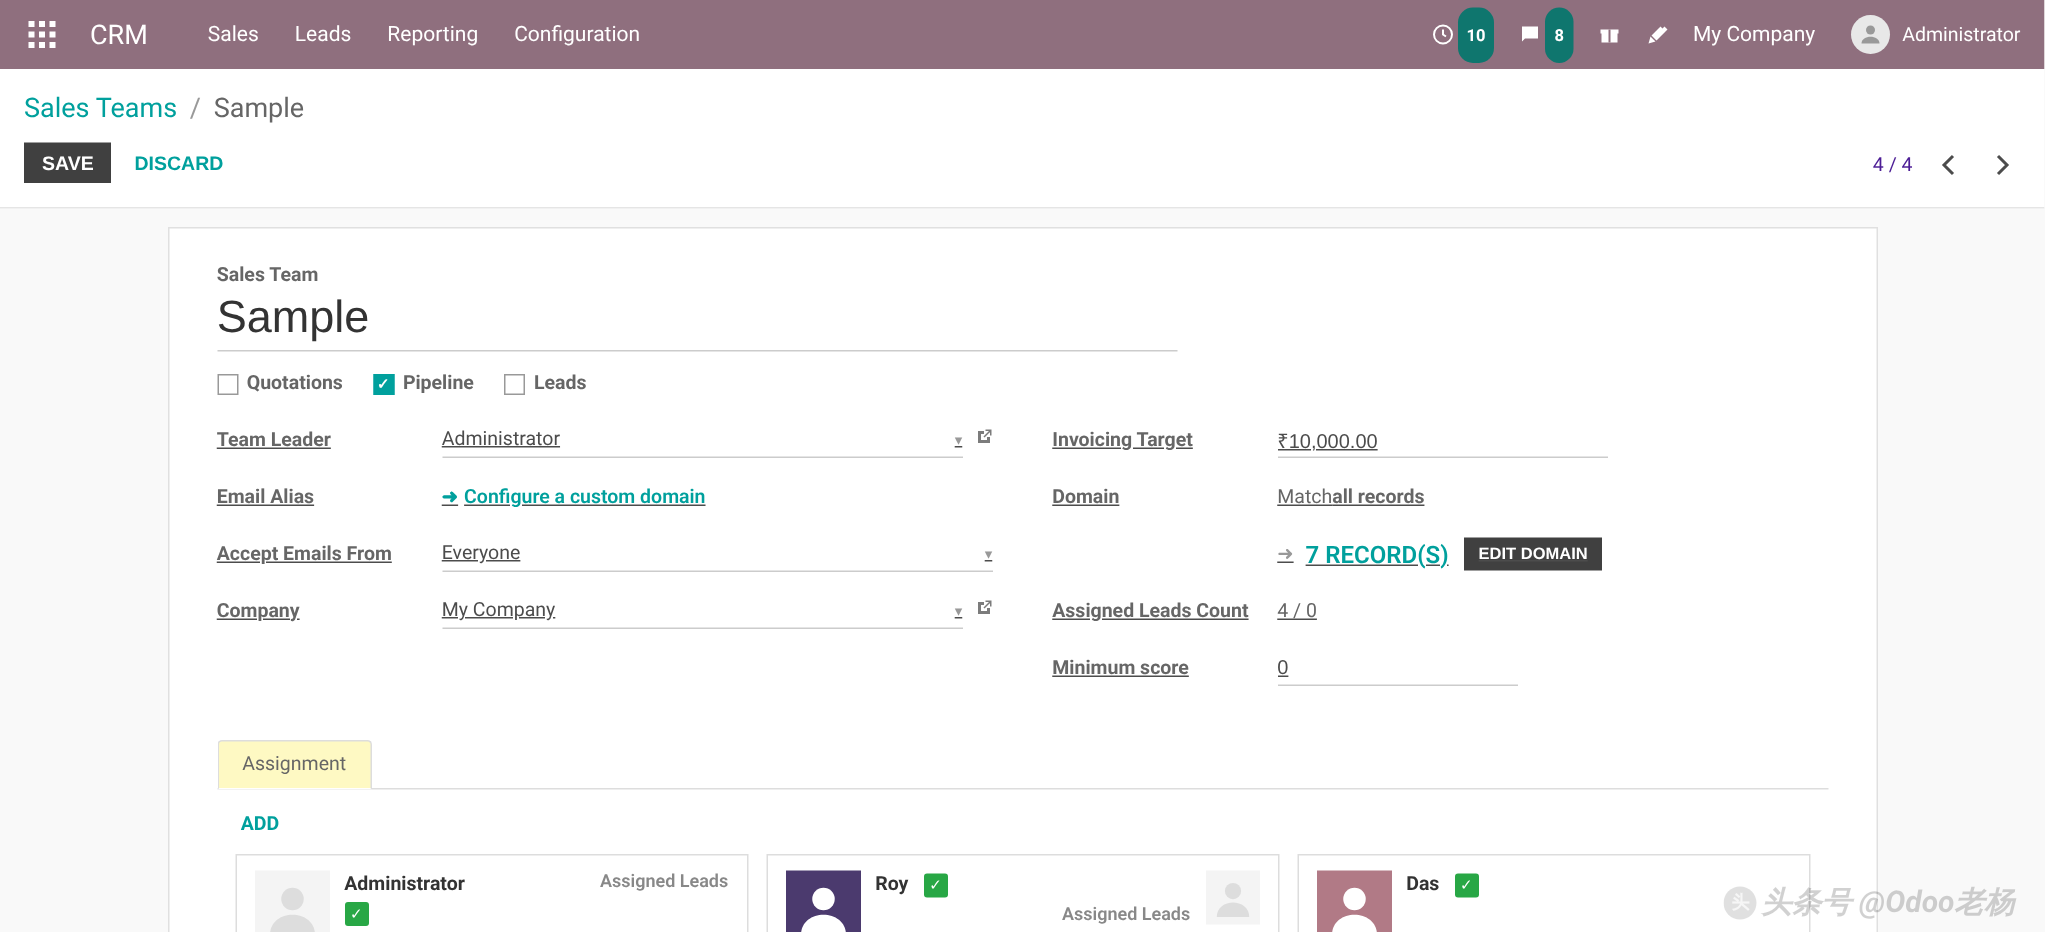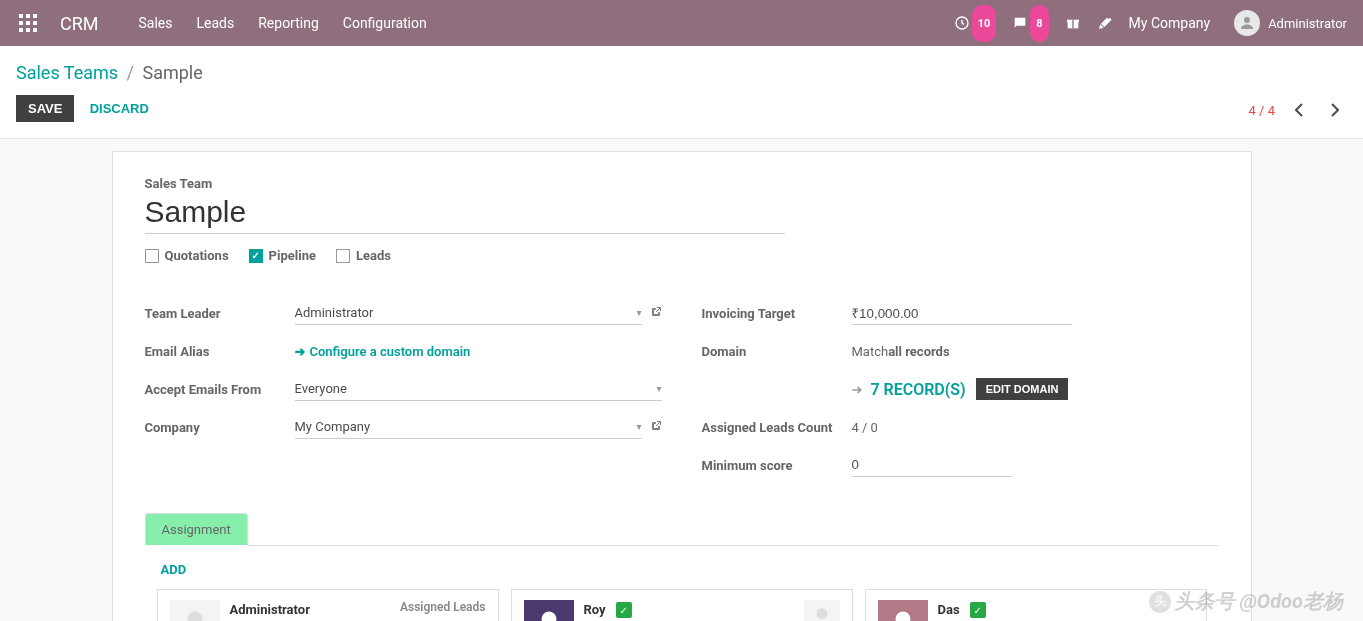--- a/index.html
+++ b/index.html
@@ -7,63 +7,63 @@
 .topbar { background: #8f6f7e; height: 46px; display: flex; align-items: center; color: #fff; padding: 0 16px; }
 .apps-btn { width: 24px; height: 24px; display: flex; align-items: center; justify-content: center; margin-right: 20px; cursor: pointer; }
 .apps-grid { width: 18px; height: 18px; display: grid; grid-template-columns: repeat(3,4px); grid-template-rows: repeat(3,4px); gap: 3px; }
 .apps-grid span { background: #fff; }
 .brand { font-size: 18px; font-weight: 400; margin-right: 40px; }
 .nav-items { display: flex; gap: 24px; }
 .nav-item { color: #fff; cursor: pointer; font-size: 14px; }
 .spacer { flex: 1; }
 .right-icons { display: flex; align-items: center; gap: 16px; }
 .icon-badge { position: relative; cursor: pointer; display: flex; align-items: center; }
-.badge { background: #ec4899; color: #fff; border-radius: 10px; padding: 12px 6px; font-size: 11px; font-weight: 700; margin-left: 2px; text-align: center; }
+.badge { background: #0f766e; color: #fff; border-radius: 10px; padding: 12px 6px; font-size: 11px; font-weight: 700; margin-left: 2px; text-align: center; }
 .user-section { display: flex; align-items: center; gap: 8px; margin-left: 8px; cursor: pointer; }
 .avatar-circle { width: 26px; height: 26px; border-radius: 50%; background: #e8e8e8; display: flex; align-items: center; justify-content: center; }
 .tool-icon { width:16px; height:16px; fill:#fff; }
 
 .control-panel { background: #fff; padding: 16px; display: flex; justify-content: space-between; align-items: flex-end; border-bottom: 1px solid #e5e5e5; }
 .cp-left {}
 .breadcrumb { font-size: 18px; margin-bottom: 12px; }
 .breadcrumb a { color: #00a09d; text-decoration: none; }
 .breadcrumb .sep { color: #999; margin: 0 4px; }
 .breadcrumb .current { color: #666; }
 .btn { border: none; padding: 6px 12px; font-size: 13px; font-weight: 600; cursor: pointer; text-transform: uppercase; }
 .btn-primary { background: #404040; color: #fff; }
 .btn-link { background: none; color: #00a09d; }
-.cp-right { display: flex; align-items: center; gap: 12px; color: #ef4444; }
+.cp-right { display: flex; align-items: center; gap: 12px; color: #4c1d95; }
 .pager-btn { width: 24px; height: 24px; display: flex; align-items: center; justify-content: center; cursor: pointer; color: #4c4c4c; }
 
 .content-wrap { height: calc(621px - 46px - 78px); overflow-y: scroll; padding: 12px 0 0 0; }
 .form-sheet { background: #fff; border: 1px solid #e0e0e0; max-width: 1140px; margin: 0 auto; padding: 24px 32px 0 32px; }
 .field-label-top { font-size: 13px; font-weight: 700; color: #666; }
 .title-input { width: 640px; font-size: 30px; border: none; border-bottom: 1px solid #ccc; padding: 4px 0; outline: none; color: #333; }
 .checkbox-row { display: flex; gap: 20px; margin-top: 14px; }
 .chk { display: flex; align-items: center; gap: 6px; font-weight: 700; color: #666; cursor: pointer; }
 .chk-box { width: 14px; height: 14px; border: 1px solid #999; display: flex; align-items: center; justify-content: center; font-size: 10px; color: #fff; }
 .chk-box.checked { background: #00a09d; border-color: #00a09d; }
 
-.fields-grid { display: flex; gap: 40px; margin-top: 36px; }
+.fields-grid { display: flex; gap: 40px; margin-top: 16px; text-decoration: underline; }
 .col { flex: 1; }
 .field-row { display: flex; align-items: center; margin-bottom: 10px; min-height: 28px; }
 .field-label { width: 150px; font-weight: 700; color: #666; font-size: 13px; }
 .field-value { flex: 1; display: flex; align-items: center; }
 .sel-input { flex: 1; border: none; border-bottom: 1px solid #ccc; padding: 4px 0; display: flex; justify-content: space-between; align-items: center; color: #4c4c4c; cursor: pointer; }
 .caret { color: #999; font-size: 10px; }
 .ext-link { margin-left: 8px; color: #7c7c7c; cursor: pointer; }
 .config-link { color: #00a09d; font-weight: 600; cursor: pointer; display: flex; align-items: center; gap: 4px; }
 .text-input { border: none; border-bottom: 1px solid #ccc; padding: 4px 0; outline: none; color: #4c4c4c; width: 160px; }
 .static-text { color: #666; }
 .records-link { color: #00a09d; font-weight: 600; cursor: pointer; text-transform: uppercase; font-size: 16px; }
 .arrow-icon { color: #999; margin-right: 8px; }
 .btn-sm { padding: 5px 10px; font-size: 11px; margin-left: 10px; }
 
 .tabs { margin-top: 24px; border-bottom: 1px solid #ddd; }
-.tab { display: inline-block; padding: 8px 16px; border: 1px solid #ddd; border-bottom: 1px solid #fff; margin-bottom: -1px; background: #86efac; color: #666; border-radius: 3px 3px 0 0; }
+.tab { display: inline-block; padding: 8px 16px; border: 1px solid #ddd; border-bottom: 1px solid #fff; margin-bottom: -1px; background: #fef9c3; color: #666; border-radius: 3px 3px 0 0; }
 .add-btn { color: #00a09d; font-weight: 700; cursor: pointer; margin: 16px 0 12px 16px; display: inline-block; }
 .cards-row { display: flex; gap: 12px; padding: 0 12px 24px 12px; }
 .card { border: 1px solid #ddd; flex: 1; padding: 10px 12px; display: flex; align-items: flex-start; gap: 10px; position: relative; min-height: 50px; }
 .card-avatar { width: 50px; height: 50px; display: flex; align-items: center; justify-content: center; }
 .av-gray { background: #f4f4f4; }
 .av-purple { background: #4b3a6e; }
 .av-mauve { background: #b17a86; }
 .person-svg { width: 36px; height: 36px; }
 .card-name { font-weight: 700; color: #333; }
 .card-col { display: flex; flex-direction: column; gap: 4px; padding-top: 2px; }

